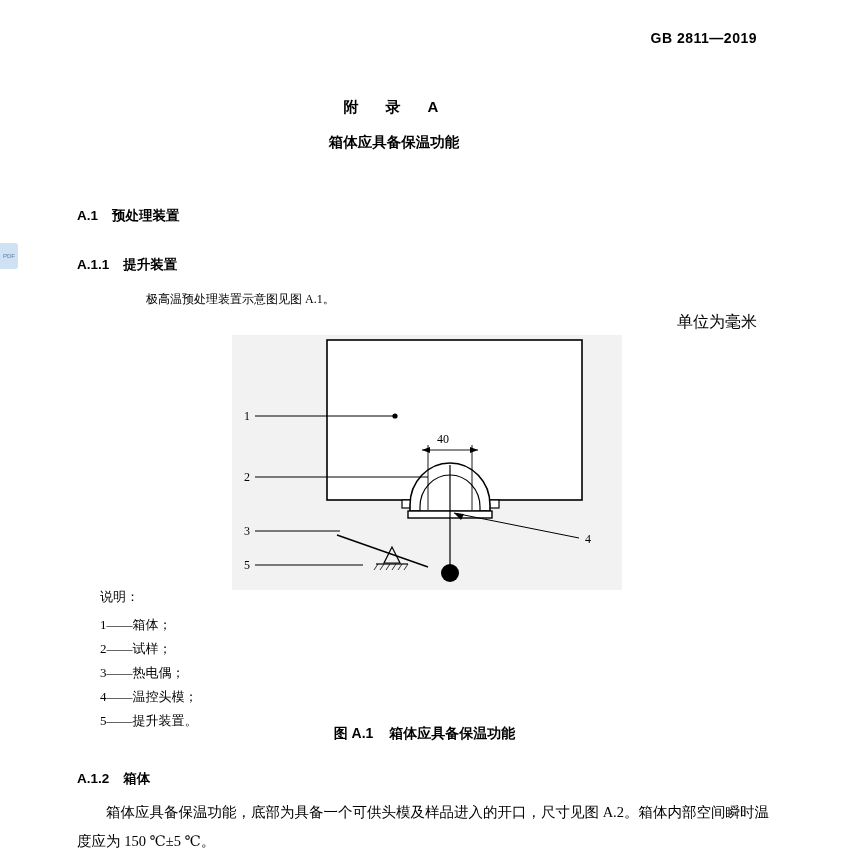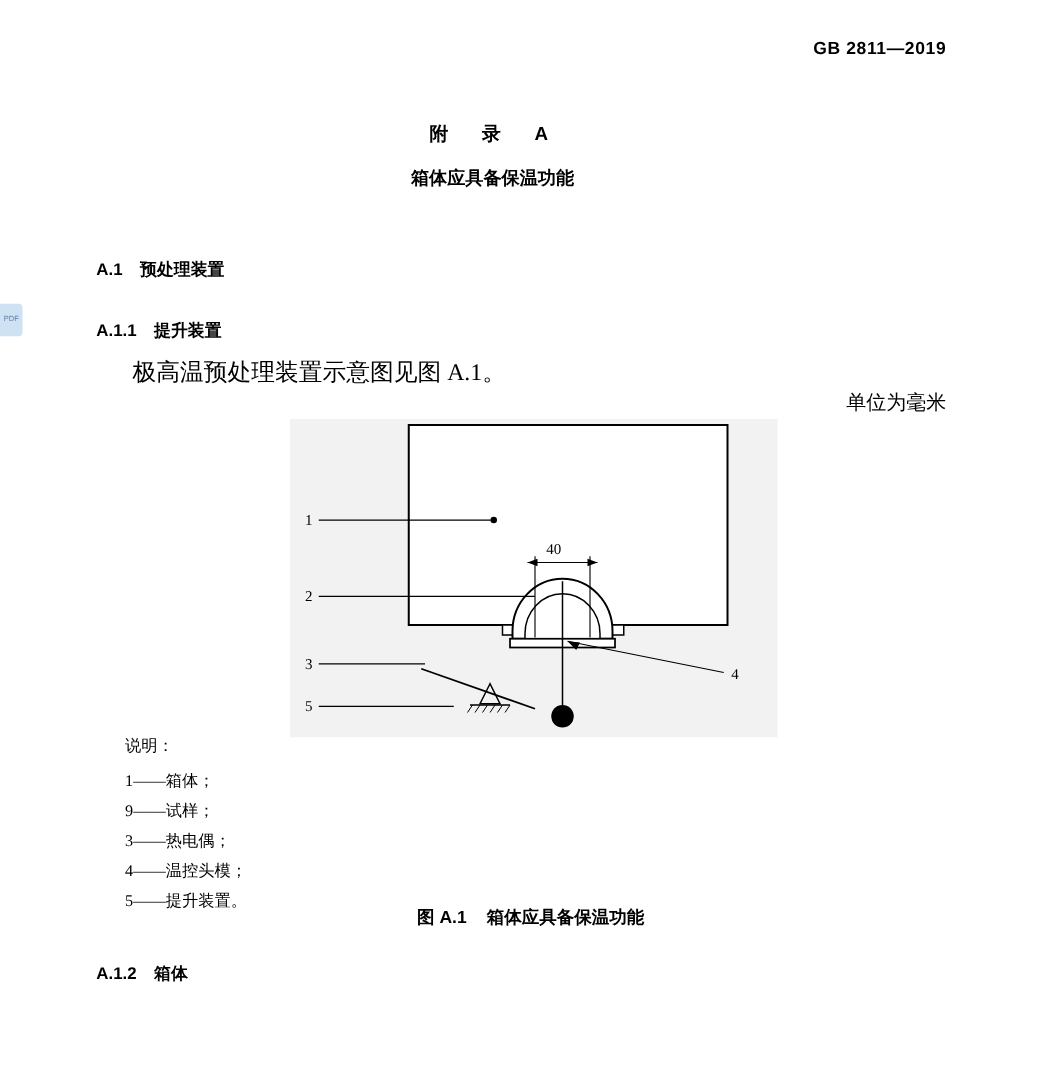--- a/index.html
+++ b/index.html
@@ -64,22 +64,23 @@
     font-weight: bold;
     font-size: 13.5px;
   }
   .sec-heading .num {
     display: inline-block;
     margin-right: 14px;
     text-align: right;
   }
   .body-text {
     position: absolute;
-    font-size: 19px;
+    font-size: 12px;
     line-height: 28px;
+    margin-left: 40px;
   }
   
   .unit-note {
     position: absolute;
     top: 312px;
     right: 92px;
     font-size: 16px;
   }
   
   .figure {
@@ -221,28 +222,29 @@
       <text x="12" y="200" font-family="Liberation Serif, serif" font-size="12">3</text>
       <text x="12" y="234" font-family="Liberation Serif, serif" font-size="12">5</text>
       <text x="353" y="208" font-family="Liberation Serif, serif" font-size="12">4</text>
       <text x="205" y="108" font-family="Liberation Serif, serif" font-size="12">40</text>
     </svg>
   </div>
 
   <div class="legend">
     <div class="lg-title">说明：</div>
     <div class="lg-item">1——箱体；</div>
-    <div class="lg-item">9——试样；</div>
+    <div class="lg-item">2——试样；</div>
     <div class="lg-item">3——热电偶；</div>
     <div class="lg-item">4——温控头模；</div>
     <div class="lg-item">5——提升装置。</div>
   </div>
 
   <div class="fig-caption">
     <span class="cap-no">图 A.1</span><span>箱体应具备保温功能</span>
   </div>
 
   <div class="sec-heading" style="top:770px;">
     <span class="num">A.1.2</span><span>箱体</span>
   </div>
 
+  <div class="para" style="top:798px;">箱体应具备保温功能，底部为具备一个可供头模及样品进入的开口，尺寸见图 A.2。箱体内部空间瞬时温度应为 150 ℃±5 ℃。</div>
 
 </div>
 
 </body></html>

